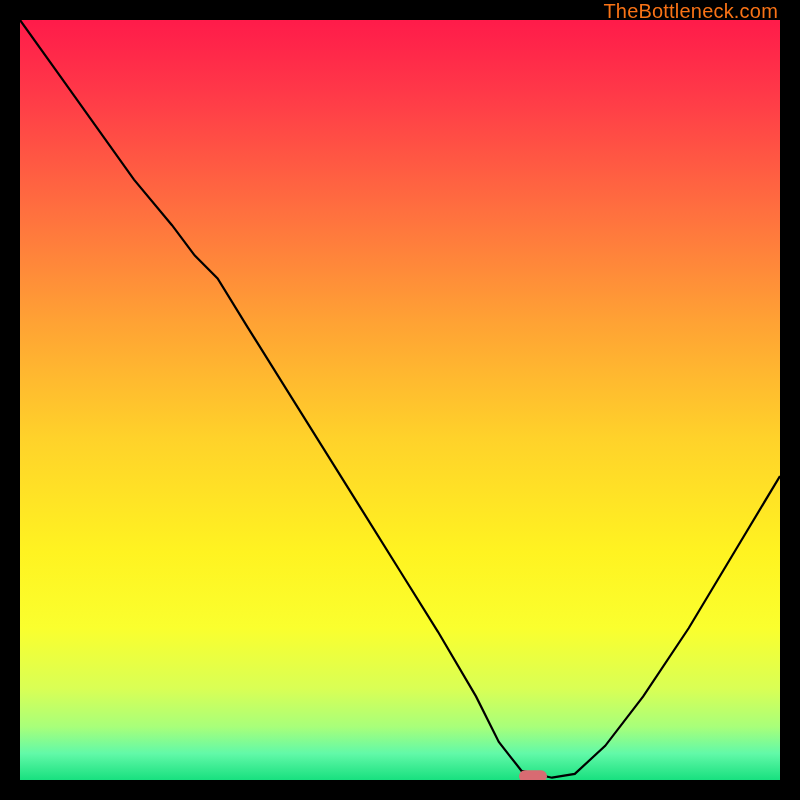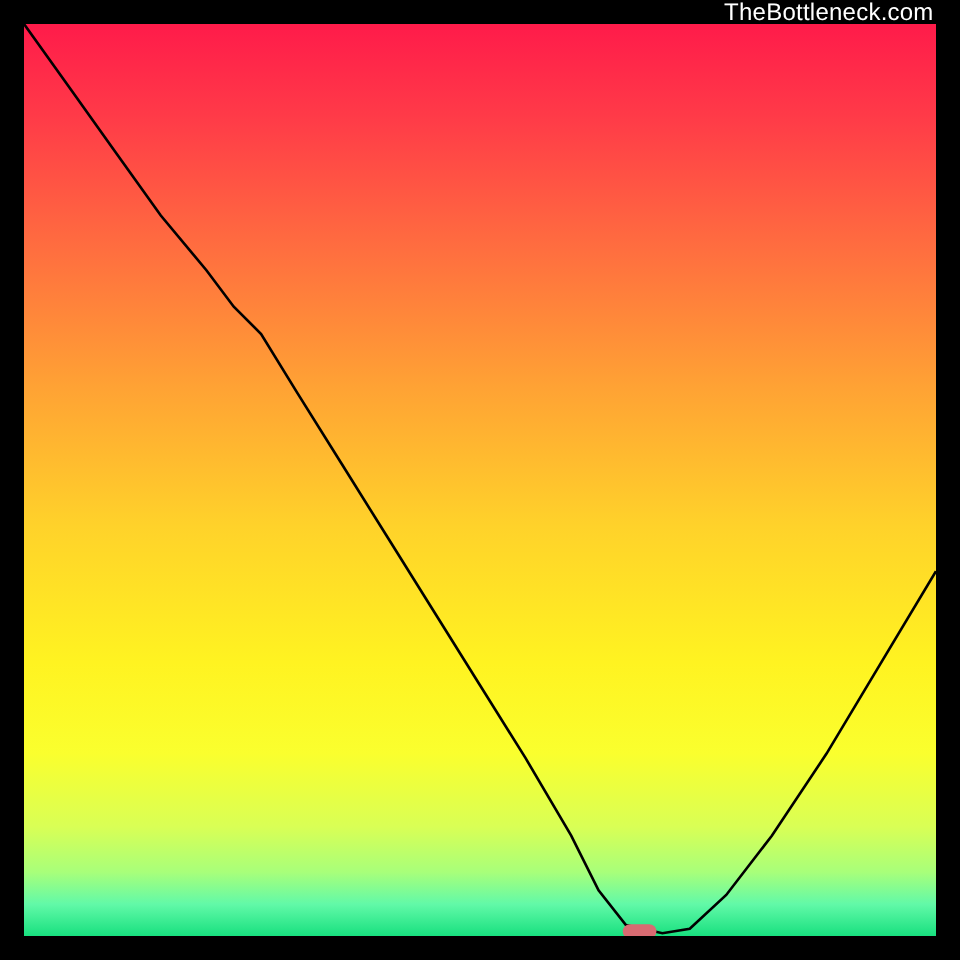--- a/index.html
+++ b/index.html
@@ -24,21 +24,21 @@
     top: 20px;
     width: 760px;
     height: 760px;
   }
   .watermark {
     position: absolute;
     top: 0px;
     right: 22px;
     font-family: Arial, Helvetica, sans-serif;
     font-size: 20px;
-    color: #ffffff;
+    color: #f97316;
     letter-spacing: 0.2px;
   }
   svg { display: block; }
 </style>
 </head>
 <body>
 
 <div class="frame">
   <div class="plot">
     <svg width="760" height="760" viewBox="0 0 760 760">

